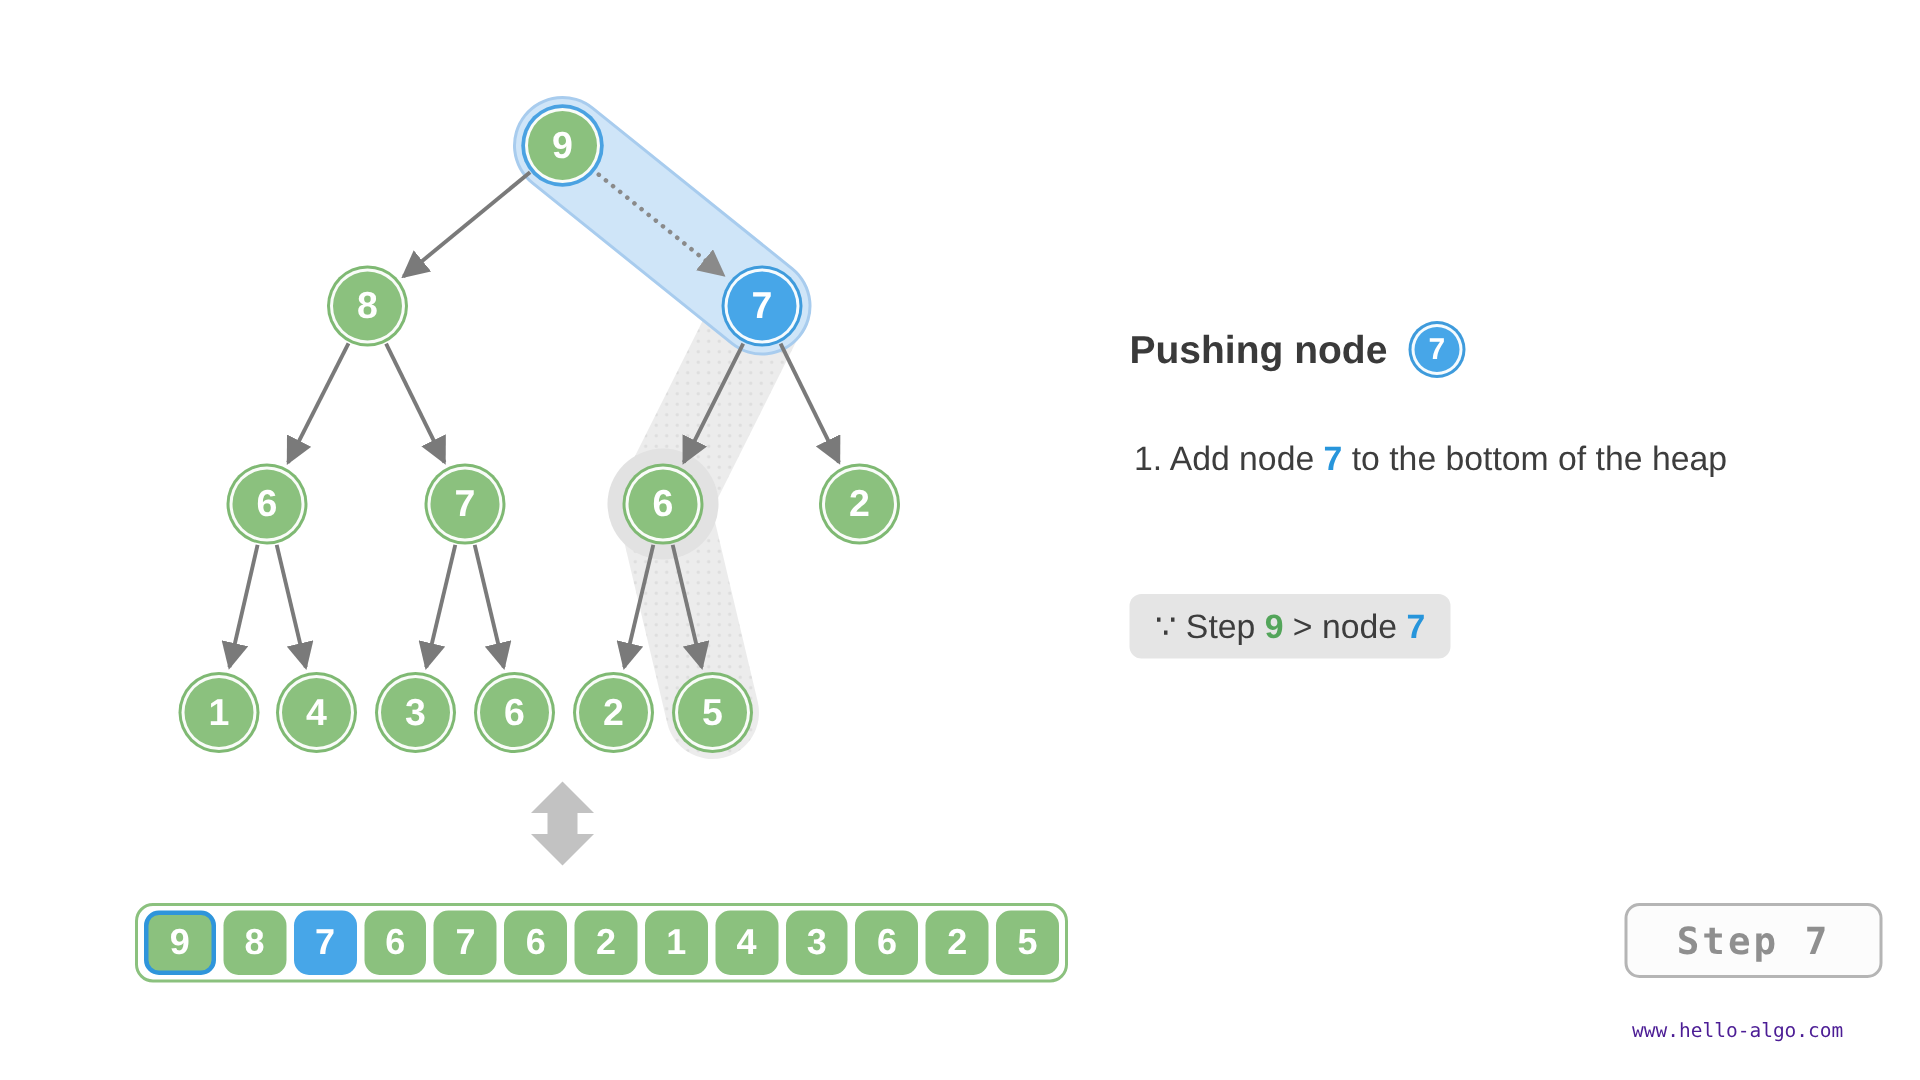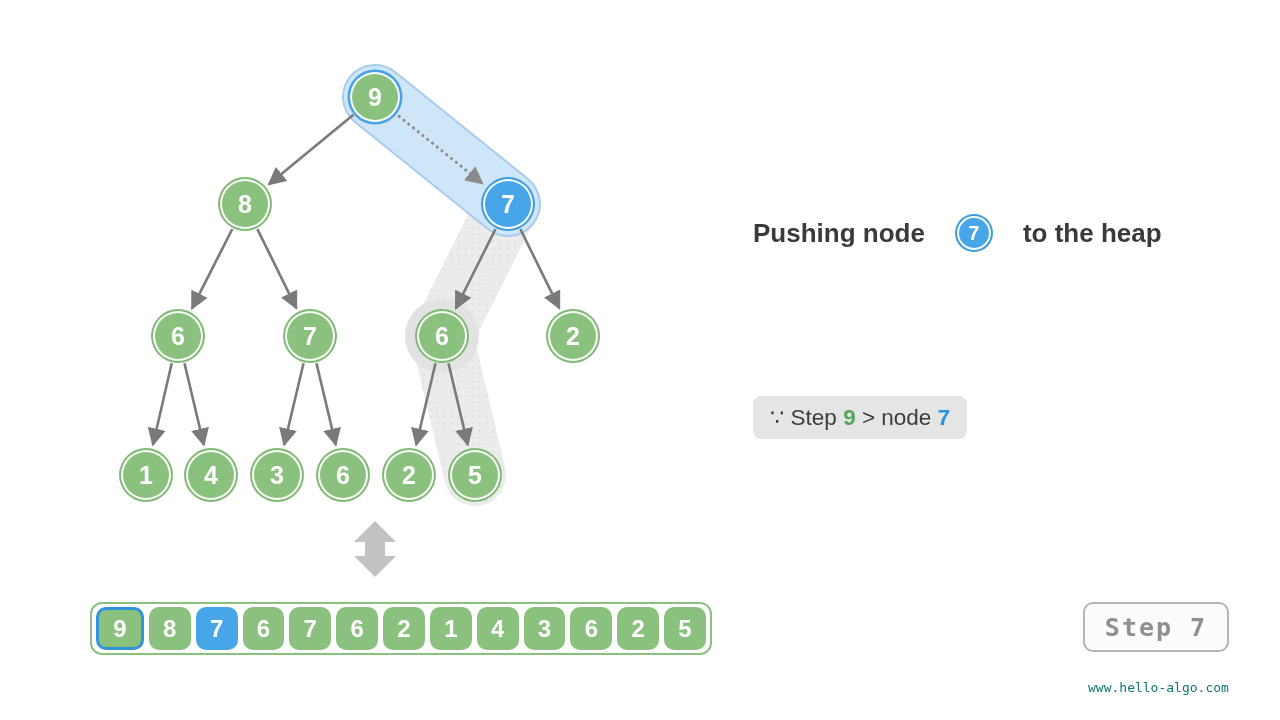--- a/index.html
+++ b/index.html
@@ -11,36 +11,36 @@
         border:2px solid rgba(255,255,255,.95);box-shadow:0 0 0 2px #7FB973;box-sizing:border-box;
         display:flex;align-items:center;justify-content:center;color:#fff;font-size:25px;font-weight:bold;z-index:2;}
   .node.blue{background:#47A6E8;box-shadow:0 0 0 2px #3E9BDC;}
   .node.rootring{box-shadow:0 0 0 2.5px #4AA2E2;}
   #heap-array{position:absolute;left:90px;top:602px;width:622px;height:53px;box-sizing:border-box;
         border:2px solid #8BC17E;border-radius:12px;background:#fff;display:flex;gap:5px;padding:3px 4px;z-index:2;}
   .cell{flex:1;border-radius:10px;background:#8BC17E;display:flex;align-items:center;justify-content:center;
         color:#fff;font-size:24px;font-weight:bold;box-sizing:border-box;}
   .cell.bluefill{background:#47A6E8;}
   .cell.blueborder{border:3px solid #2F95DB;}
-  .panel-title{position:absolute;left:753px;top:211px;height:44px;display:flex;align-items:center;gap:28px;
+  .panel-title{position:absolute;left:753px;top:211px;height:44px;display:flex;align-items:center;gap:12px;
         font-size:26px;font-weight:bold;color:#3A3A3A;z-index:2;}
   .badge{width:34px;height:34px;border-radius:50%;background:#47A6E8;border:2px solid rgba(255,255,255,.95);
         box-shadow:0 0 0 2px #3E9BDC;box-sizing:border-box;display:flex;align-items:center;justify-content:center;
         color:#fff;font-size:20px;font-weight:bold;margin:0 4px;}
   .step-line{position:absolute;left:756px;font-size:22.5px;color:#3D3D3D;white-space:pre;z-index:2;}
   .s1{top:293px;}.s2{top:345px;}
   .hl-blue{color:#2795DB;font-weight:bold;}
   .hl-green{color:#53A55A;font-weight:bold;}
   .note{position:absolute;left:753px;top:396px;background:#E5E5E5;border-radius:8px;padding:8px 17px;
         font-size:22.5px;color:#3D3D3D;white-space:pre;z-index:2;}
-  .step-btn{position:absolute;left:1083px;top:602px;width:146px;height:50px;box-sizing:border-box;
+  .step-btn{position:absolute;left:1083px;top:602px;width:172px;height:50px;box-sizing:border-box;
         border:2px solid #B5B5B5;border-radius:10px;background:#FCFCFC;display:flex;align-items:center;justify-content:center;
         font-family:"DejaVu Sans Mono",monospace;font-weight:bold;font-size:25px;color:#8F8F8F;letter-spacing:2px;z-index:2;}
   .watermark{position:absolute;left:1088px;top:680px;font-family:"DejaVu Sans Mono",monospace;
-        font-size:13px;color:#0f766e;z-index:2;}
+        font-size:13px;color:#4c1d95;z-index:2;}
 </style>
 </head>
 <body>
 
 <div class="stage">
 
   <svg id="diagram-svg" width="1280" height="720" viewBox="0 0 1280 720">
     <defs>
       <pattern id="dotpat" width="7" height="7" patternUnits="userSpaceOnUse">
         <rect width="7" height="7" fill="#ECECEC"></rect>
@@ -106,23 +106,23 @@
       <div class="cell">6</div>
       <div class="cell">2</div>
       <div class="cell">5</div>
     </div>
 
   <div class="panel-title">
     <span>Pushing node</span>
     <span class="badge">
       <span>7</span>
     </span>
-    <span>to the heap</span>
   </div>
 
+  <div class="step-line s1"><span>1. Add node </span><span class="hl-blue">7</span><span> to the bottom of the heap</span></div>
 
 
   <div class="note"><span>∵</span><span> Step </span><span class="hl-green">9</span><span> &gt; node </span><span class="hl-blue">7</span></div>
 
   <div class="step-btn">Step 7</div>
 
   <div class="watermark">www.hello-algo.com</div>
 
 </div>
 

